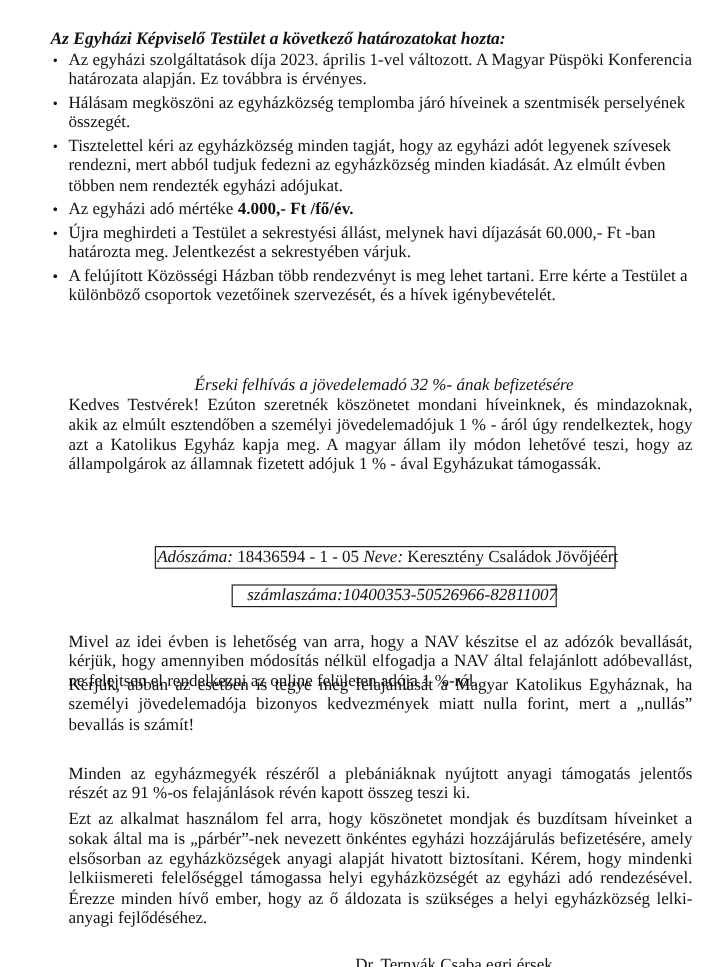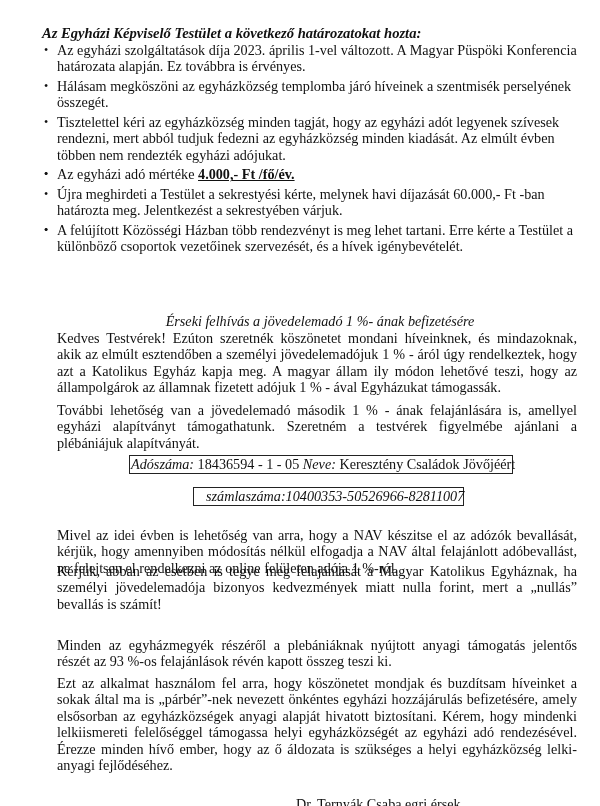--- a/index.html
+++ b/index.html
@@ -31,21 +31,21 @@
       text-align: center; font-style: italic; padding-left: 40px; box-sizing: border-box;
     }
     p { margin: 0; }
     .box {
       position: absolute; border: 1px solid #222; padding: 0 1px;
       height: 17px; line-height: 17px; white-space: nowrap;
     }
     .box1 { left: 129px; top: 440px; width: 380px; }
     .box2 { left: 193px; top: 472px; width: 256px; font-style: italic; padding-left: 12px; }
     .signature { position: absolute; left: 296px; top: 781px; }
-    strong { font-weight: bold; text-decoration: underline; }
+    strong { font-weight: bold; }
     em { font-style: italic; }
   </style>
 </head>
 <body>
 
 <div class="page">
 
   <div class="title">Az Egyházi Képviselő Testület a következő határozatokat hozta:</div>
 
   <ul class="decisions">
@@ -63,59 +63,56 @@
     </li>
     <li>
       <span class="bullet">•</span>
     </li>
     <li>
       <span class="bullet">•</span>
       <span>Az egyházi adó mértéke </span><strong>4.000,- Ft /fő/év.</strong>
     </li>
     <li>
       <span class="bullet">•</span>
-      <span>Újra meghirdeti a Testület a sekrestyési kérte, melynek havi díjazását 60.000,- Ft -ban határozta meg. Jelentkezést a sekrestyében várjuk.</span>
+      <span>Újra meghirdeti a Testület a sekrestyési állást, melynek havi díjazását 60.000,- Ft -ban határozta meg. Jelentkezést a sekrestyében várjuk.</span>
     </li>
     <li>
       <span class="bullet">•</span>
     </li>
     <li>
       <span class="bullet">•</span>
       <span>A felújított Közösségi Házban több rendezvényt is meg lehet tartani. Erre kérte a Testület a különböző csoportok vezetőinek szervezését, és a hívek igénybevételét.</span>
     </li>
   </ul>
 
-  <div class="subtitle">Érseki felhívás a jövedelemadó 1 %- ának befizetésére</div>
+  <div class="subtitle">Érseki felhívás a jövedelemadó 32 %- ának befizetésére</div>
 
   <div class="section" style="top:315px;">
     <p>Kedves Testvérek! Ezúton szeretnék köszönetet mondani híveinknek, és mindazoknak, akik az elmúlt esztendőben a személyi jövedelemadójuk 1 % - áról úgy rendelkeztek, hogy azt a Katolikus Egyház kapja meg. A magyar állam ily módon lehetővé teszi, hogy az állampolgárok az államnak fizetett adójuk 1 % - ával Egyházukat támogassák.</p>
   </div>
 
-  <div class="section" style="top:387px;">
-    <p>További lehetőség van a jövedelemadó második 1 % - ának felajánlására is, amellyel egyházi alapítványt támogathatunk. Szeretném a testvérek figyelmébe ajánlani a plébániájuk alapítványát.</p>
-  </div>
 
   <div class="box box1">
     <em>Adószáma:</em><span> 18436594 - 1 - 05 </span><em>Neve:</em><span> Keresztény Családok Jövőjéért</span>
   </div>
 
   <div class="box box2">
     <span>számlaszáma:10400353-50526966-82811007</span>
   </div>
 
   <div class="section" style="top:512px;">
     <p>Mivel az idei évben is lehetőség van arra, hogy a NAV készitse el az adózók bevallását, kérjük, hogy amennyiben módosítás nélkül elfogadja a NAV által felajánlott adóbevallást, ne felejtsen el rendelkezni az online felületen adója 1 %-ról.</p>
   </div>
 
   <div class="section" style="top:548px;">
     <p>Kérjük, abban az esetben is tegye meg felajánlását a Magyar Katolikus Egyháznak, ha személyi jövedelemadója bizonyos kedvezmények miatt nulla forint, mert a „nullás” bevallás is számít!</p>
   </div>
 
   <div class="section" style="top:622px;">
-    <p>Minden az egyházmegyék részéről a plebániáknak nyújtott anyagi támogatás jelentős részét az 93 %-os felajánlások révén kapott összeg teszi ki.</p>
+    <p>Minden az egyházmegyék részéről a plebániáknak nyújtott anyagi támogatás jelentős részét az 91 %-os felajánlások révén kapott összeg teszi ki.</p>
   </div>
 
   <div class="section" style="top:660px;">
     <p>Ezt az alkalmat használom fel arra, hogy köszönetet mondjak és buzdítsam híveinket a sokak által ma is „párbér”-nek nevezett önkéntes egyházi hozzájárulás befizetésére, amely elsősorban az egyházközségek anyagi alapját hivatott biztosítani. Kérem, hogy mindenki lelkiismereti felelőséggel támogassa helyi egyházközségét az egyházi adó rendezésével. Érezze minden hívő ember, hogy az ő áldozata is szükséges a helyi egyházközség lelki-anyagi fejlődéséhez.</p>
   </div>
 
 
   <div class="signature">Dr. Ternyák Csaba egri érsek.</div>
 
 </div>

